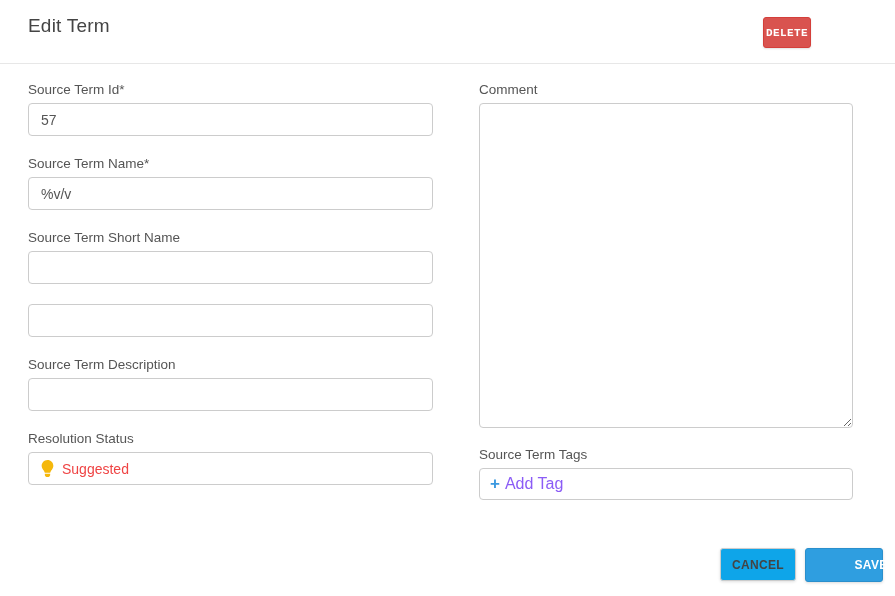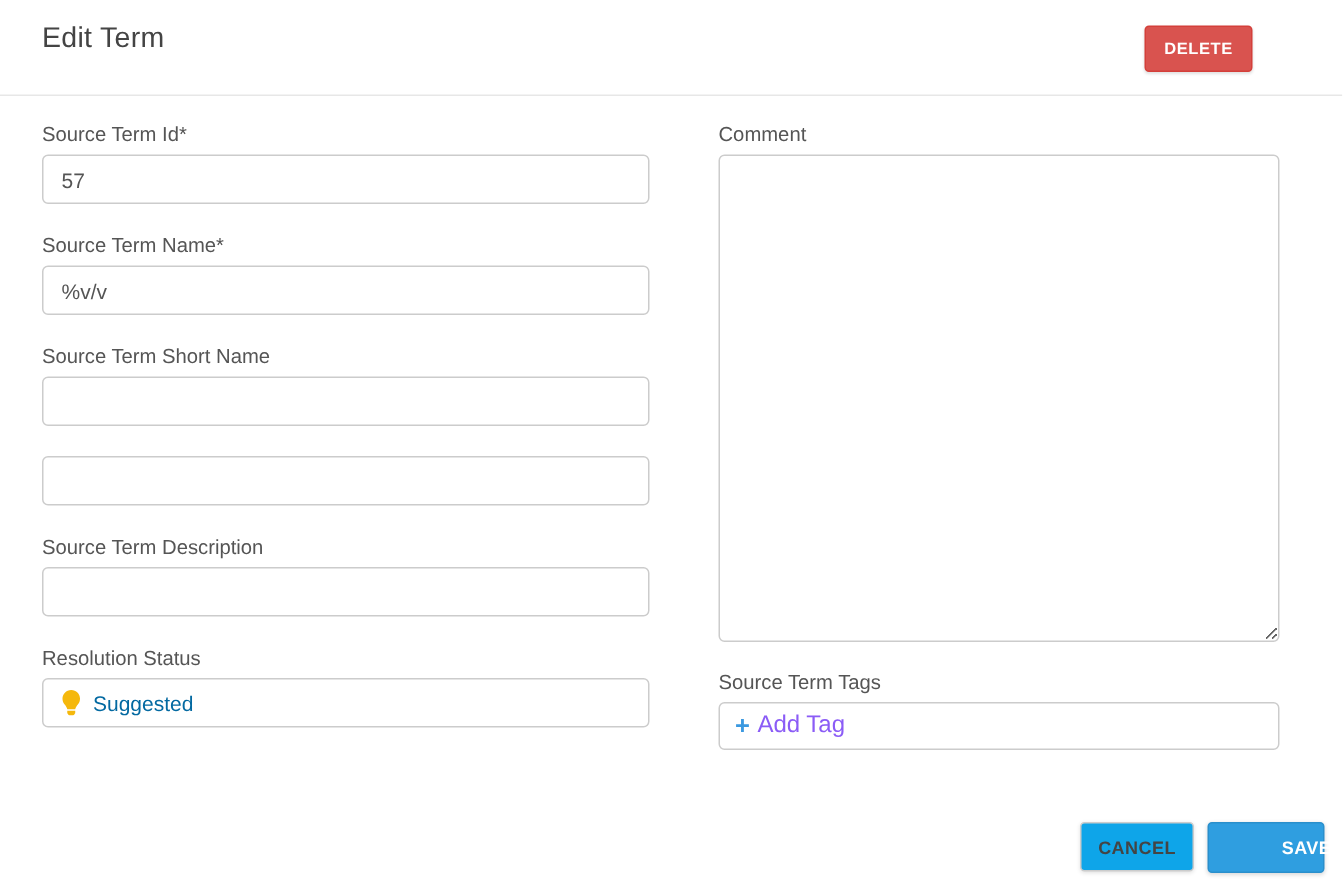--- a/index.html
+++ b/index.html
@@ -20,27 +20,27 @@
     top: 15px;
     font-size: 19px;
     font-weight: 400;
     color: #444;
     letter-spacing: 0.2px;
   }
   .btn-delete {
     position: absolute;
     left: 763px;
     top: 17px;
-    width: 72px;
+    width: 48px;
     height: 31px;
     background: #d9534f;
     border: 1px solid #d43f3a;
     border-radius: 3px;
     color: #fff;
-    font-family: Liberation Sans, sans-serif;
+    font-family: Liberation Mono, monospace;
     font-size: 11px;
     font-weight: 700;
     letter-spacing: 0.4px;
     cursor: pointer;
     box-shadow: 0 1px 2px rgba(0,0,0,0.12);
   }
   .header-divider {
     position: absolute;
     left: 0;
     top: 63px;
@@ -78,21 +78,21 @@
   
   .select-box {
     display: flex;
     align-items: center;
     width: 100%;
     height: 33px;
     border: 1px solid #ccc;
     border-radius: 4px;
     padding: 0 12px;
     font-size: 14px;
-    color: #0369a1;
+    color: #ef4444;
     background: #fff;
     cursor: pointer;
     gap: 8px;
   }
   .bulb-icon { display: inline-flex; width: 13px; height: 17px; }
   .bulb-icon svg { width: 100%; height: 100%; }
 
   
   .comment-area {
     display: block;

